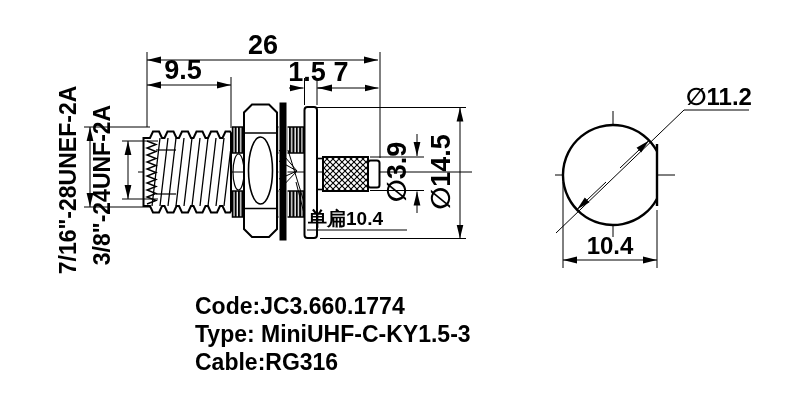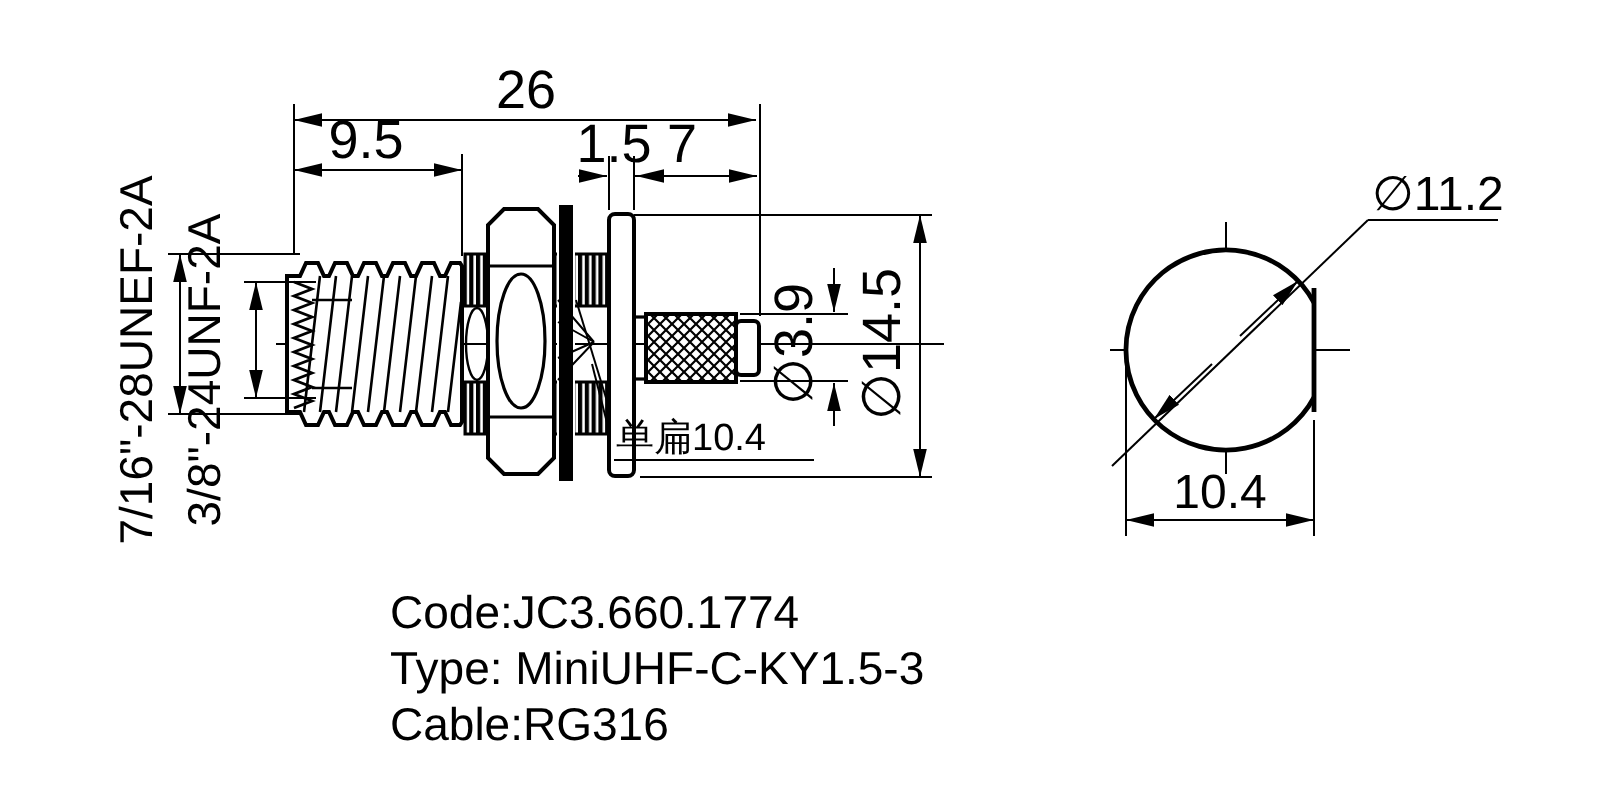--- a/index.html
+++ b/index.html
@@ -1,16 +1,16 @@
 <!DOCTYPE html>
 <html><head>
 <meta charset="utf-8">
 <style>
   html,body{margin:0;padding:0;background:#fff;}
-  .stage{position:relative;width:800px;height:400px;background:#fff;overflow:hidden;}
+  .stage{position:relative;width:800px;height:400px;background:#fff;overflow:hidden;font-weight:bold;}
   svg text{font-family:"Liberation Sans","DejaVu Sans",sans-serif;fill:#000;}
   .dim-t{font-size:27px;}
   .dim-s{font-size:24px;}
   .lbl-t{font-size:23px;}
   .flat-t{font-size:19px;}
   .note-t{font-size:23px;}
 </style>
 </head>
 <body>
 

